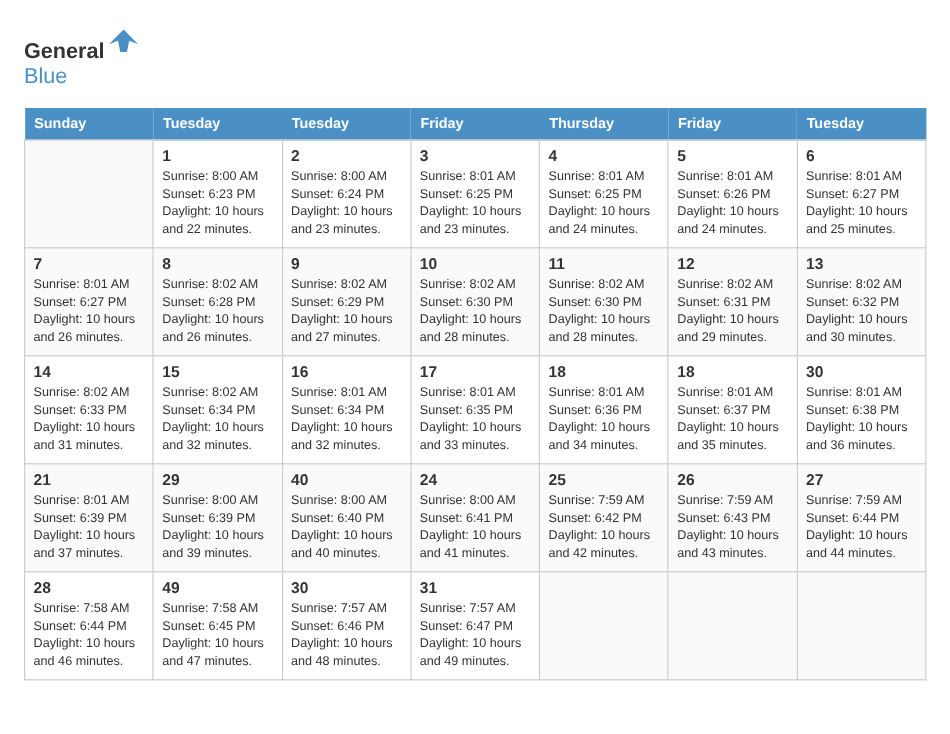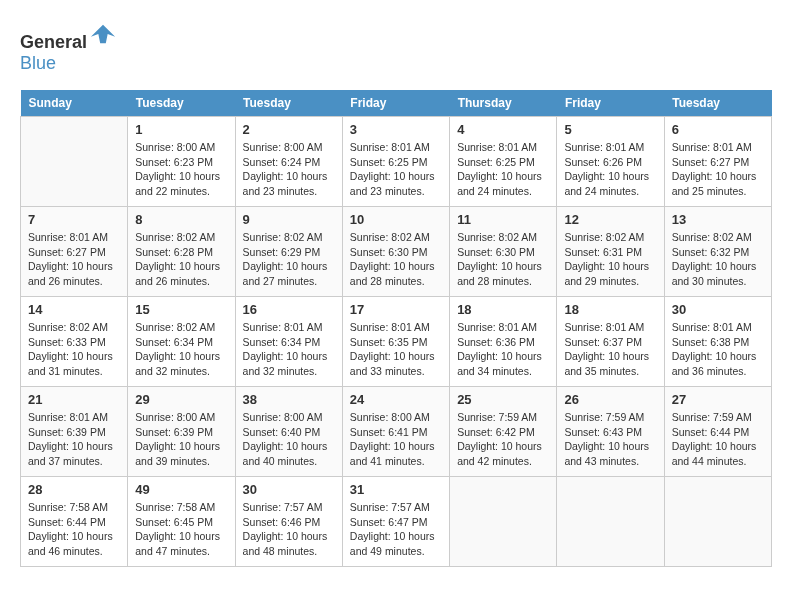--- a/index.html
+++ b/index.html
@@ -262,21 +262,21 @@
 and 37 minutes.</div>
         </td>
         <td>
           <div class="day-number">29</div>
           <div class="day-info" style="white-space: pre-line;">Sunrise: 8:00 AM
 Sunset: 6:39 PM
 Daylight: 10 hours
 and 39 minutes.</div>
         </td>
         <td>
-          <div class="day-number">38</div>
+          <div class="day-number">40</div>
           <div class="day-info" style="white-space: pre-line;">Sunrise: 8:00 AM
 Sunset: 6:40 PM
 Daylight: 10 hours
 and 40 minutes.</div>
         </td>
         <td>
           <div class="day-number">24</div>
           <div class="day-info" style="white-space: pre-line;">Sunrise: 8:00 AM
 Sunset: 6:41 PM
 Daylight: 10 hours

